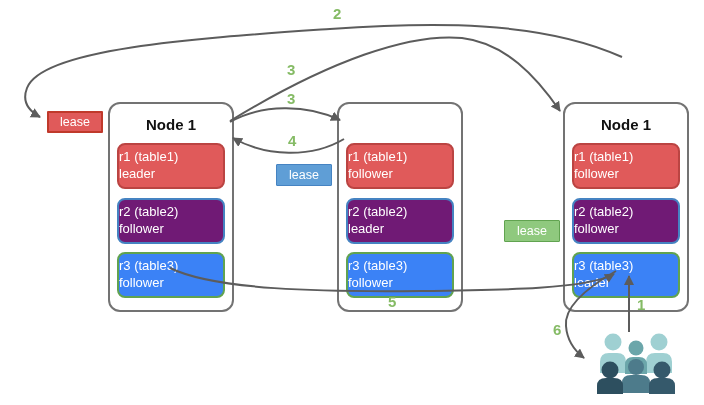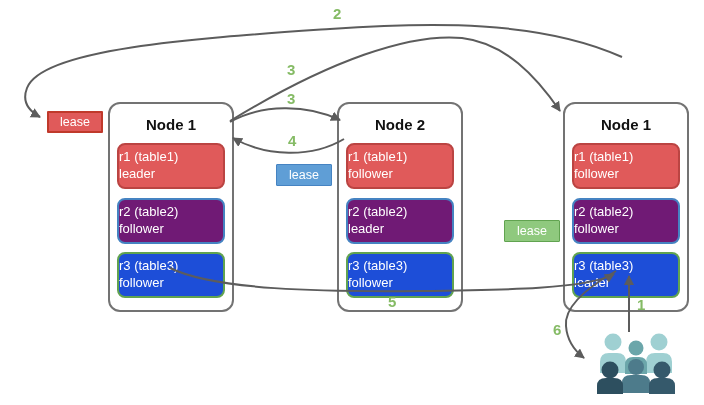--- a/index.html
+++ b/index.html
@@ -17,21 +17,21 @@
     font-weight:bold;font-size:15px;color:#111;
   }
   .replica{
     position:absolute;left:7px;right:7px;height:46px;border-radius:8px;
     box-sizing:border-box;display:flex;flex-direction:column;align-items:flex-start;
     justify-content:center;color:#fff;font-size:13px;line-height:1.3;text-align:center;
   }
   .rp1{top:39px}.rp2{top:94px}.rp3{top:148px}
   .red{background:#e05a5a;border:2px solid #bb4442}
   .blue{background:#701a75;border:2px solid #4583c2}
-  .green{background:#1d4ed8;border:2px solid #61a350}
+  .green{background:#3b82f6;border:2px solid #61a350}
   .lease{
     position:absolute;width:56px;height:22px;box-sizing:border-box;border-radius:1px;
     color:#fff;font-size:12.5px;display:flex;align-items:center;justify-content:center;
   }
   .lease-red{left:47px;top:111px;background:#e05a5a;border:2px solid #c0392b;}
   .lease-blue{left:276px;top:164px;background:#5f9ed6;border:1px solid #4583c2;}
   .lease-green{left:504px;top:220px;background:#8fc97e;border:1px solid #61a350;}
   .step{position:absolute;color:#85bb65;font-weight:bold;font-size:15px;}
   #step2{left:333px;top:5px}
   #step3a{left:287px;top:61px}
@@ -58,21 +58,20 @@
       <span>r2 (table2)</span>
       <span>follower</span>
     </div>
     <div class="replica rp3 green">
       <span>r3 (table3)</span>
       <span>follower</span>
     </div>
   </div>
 
   <div class="node" id="node2">
-    <div class="node-title">Node 2</div>
     <div class="replica rp1 red">
       <span>r1 (table1)</span>
       <span>follower</span>
     </div>
     <div class="replica rp2 blue">
       <span>r2 (table2)</span>
       <span>leader</span>
     </div>
     <div class="replica rp3 green">
       <span>r3 (table3)</span>

